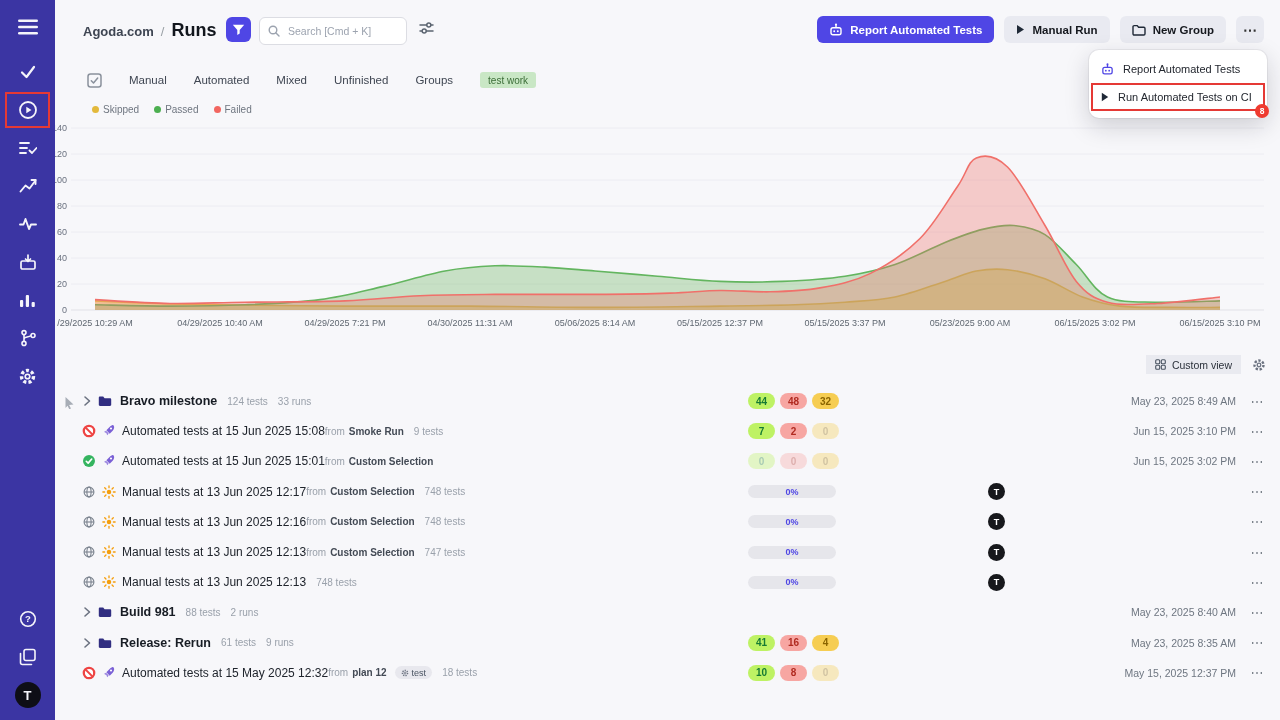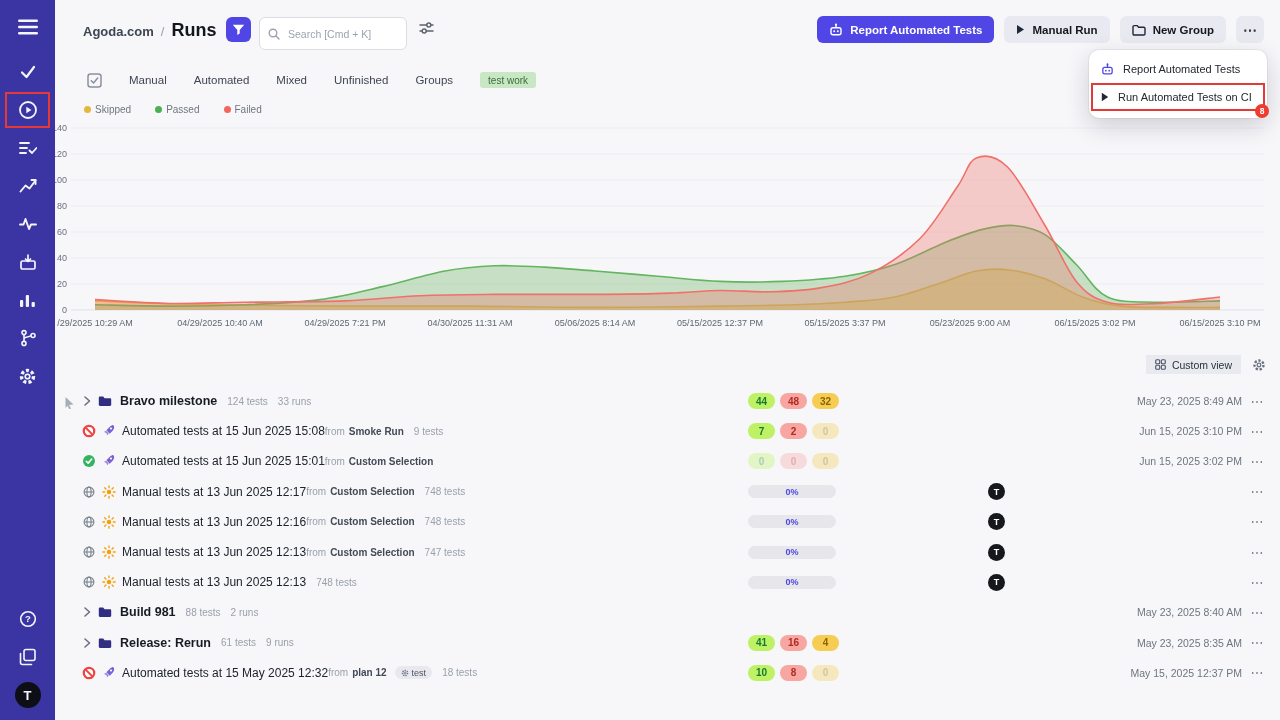--- a/index.html
+++ b/index.html
@@ -20,21 +20,21 @@
     display:flex; align-items:center; justify-content:center; font-weight:700; font-size:13px; }
   .hl-sidebar { position:absolute; left:5px; top:92px; width:45px; height:36px; border:2px solid #e53935; z-index:70; pointer-events:none; }
   
   .main { position:absolute; left:55px; top:0; width:1225px; height:720px; }
   .breadcrumb { position:absolute; left:28px; top:20px; display:flex; gap:7px; align-items:baseline; }
   .bc-project { font-weight:700; color:#3e4552; font-size:13px; cursor:pointer; }
   .bc-sep { color:#9aa0a6; font-size:13px; }
   .bc-page { font-weight:700; color:#12161d; font-size:18px; }
   .filter-btn { position:absolute; left:171px; top:17px; width:25px; height:25px; border-radius:6px;
     background:#4f46e5; display:flex; align-items:center; justify-content:center; cursor:pointer; }
-  .searchbox { position:absolute; left:204px; top:17px; width:148px; height:33px; border:1px solid #dcdde3;
+  .searchbox { position:absolute; left:204px; top:17px; width:148px; height:28px; border:1px solid #dcdde3;
     border-radius:6px; background:#fff; display:flex; align-items:center; gap:6px; padding:8px 8px; }
   .searchbox input { border:none; outline:none; background:transparent; font-size:10.5px; width:110px;
     font-family:"Liberation Sans",sans-serif; color:#374151; }
   .searchbox input::placeholder { color:#9ca3af; }
   .sliders-ico { position:absolute; left:364px; top:21px; cursor:pointer; }
   .hdr-actions { position:absolute; right:16px; top:16px; display:flex; gap:10px; align-items:center; }
   .btn { height:27px; border-radius:6px; display:flex; align-items:center; gap:7px; padding:0 12px;
     font-size:11.5px; font-weight:700; cursor:pointer; white-space:nowrap; }
   .btn-primary { background:#4f46e5; color:#fff; }
   .btn-light { background:#e9eaf1; color:#15181e; }
@@ -43,21 +43,21 @@
   .dropdown { position:absolute; left:1034px; top:50px; width:178px; background:#fff; border-radius:10px;
     box-shadow:0 8px 24px rgba(20,20,40,.18), 0 0 0 1px rgba(0,0,0,.05); padding:6px 0; z-index:60; }
   .mi { height:26px; display:flex; align-items:center; gap:9px; padding:0 12px; font-size:11px; color:#23272f; cursor:pointer; }
   .mi-hl { position:relative; outline:2px solid #e53935; outline-offset:-1px; margin:2px 3px; padding:0 9px; }
   .step-badge { position:absolute; right:-5px; bottom:-8px; width:14px; height:14px; border-radius:50%;
     background:#ef3b30; color:#fff; font-size:8.5px; font-weight:700; display:flex; align-items:center; justify-content:center; z-index:3; }
   
   .tabs { position:absolute; left:20px; top:69px; display:flex; align-items:center; gap:27px; height:22px;padding-left:12px; }
   .tab { font-size:11.5px; color:#3f4652; cursor:pointer; }
   .tag-testwork { background:#c9e7c5; color:#3c6e38; font-size:10px; padding:2.5px 8px; border-radius:3px; cursor:pointer; }
-  .legend { position:absolute; left:29px; top:104px; display:flex; gap:24px; align-items:flex-start; }
+  .legend { position:absolute; left:37px; top:104px; display:flex; gap:15px; align-items:flex-start; }
   .litem { display:flex; gap:4px; align-items:center; font-size:10px; color:#6f7680; cursor:pointer; }
   .dot { width:7px; height:7px; border-radius:50%; }
   .dot-y { background:#e3b93c; } .dot-g { background:#4caf50; } .dot-r { background:#f26660; }
   
   .chart-wrap { position:absolute; left:0; top:118px; width:1225px; height:220px; }
   
   .viewbar { position:absolute; top:355px; right:14px; display:flex; gap:11px; align-items:center; }
   .custom-view { display:flex; align-items:center; gap:6px; background:#e9eaf0; border-radius:0;
     padding:3.5px 9px; font-size:10.5px; color:#2b313b; cursor:pointer; }
   
@@ -73,21 +73,21 @@
   .badges { position:absolute; left:693px; display:flex; gap:5px; }
   .badge { min-width:27px; padding:2.5px 5px; border-radius:10px; font-size:10px; font-weight:700; text-align:center; }
   .badge.g { background:#bef264; color:#157a33; }
   .badge.r { background:#f7a6a2; color:#b02a20; }
   .badge.y { background:#f6cd52; color:#8a6400; }
   .badge.faded { opacity:.35; }
   .progress { position:absolute; left:693px; width:88px; height:13px; border-radius:7px; background:#e6e6eb;
     font-size:9px; font-weight:700; color:#4f46e5; display:flex; align-items:center; justify-content:center; }
   .avatar { position:absolute; left:933px; width:17px; height:17px; border-radius:50%; background:#17181c;
     color:#fff; font-size:9px; font-weight:700; display:flex; align-items:center; justify-content:center; }
-  .rdate { position:absolute; right:38px; font-size:10.5px; color:#6e7681; }
+  .rdate { position:absolute; right:44px; font-size:10.5px; color:#6e7681; }
   .rmenu { position:absolute; right:12px; color:#566069; font-size:13px; cursor:pointer; width:22px; text-align:center; }
   .tagchip { display:inline-flex; align-items:center; gap:3px; background:#e8e8ee; border-radius:8px;
     padding:1.5px 6px; font-size:9px; color:#4b5563; margin-left:8px; cursor:pointer; }
 </style>
 </head>
 <body>
 
 <nav class="sidebar">
   <div class="sb-ico sb-first">
     <svg width="20" height="16" viewBox="0 0 20 16">

